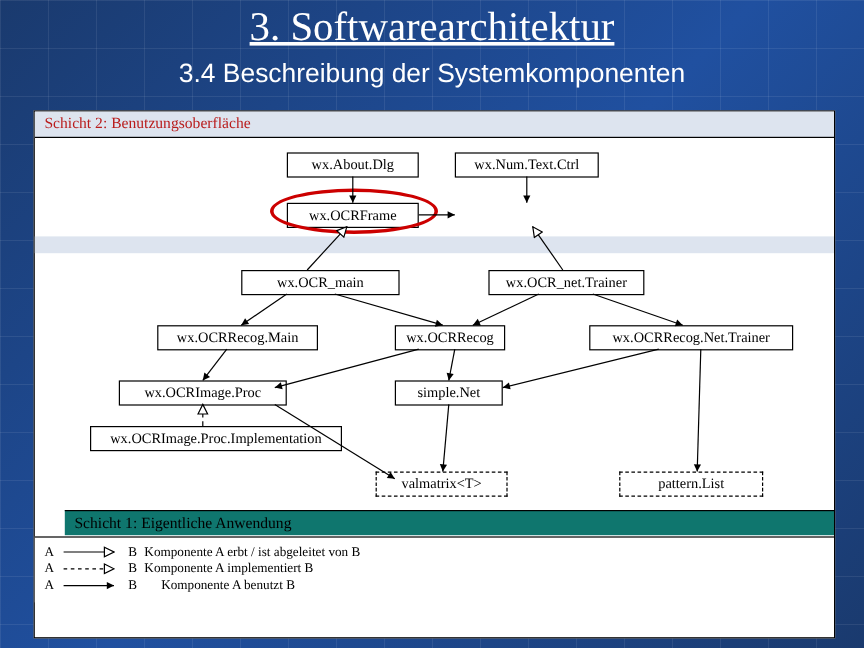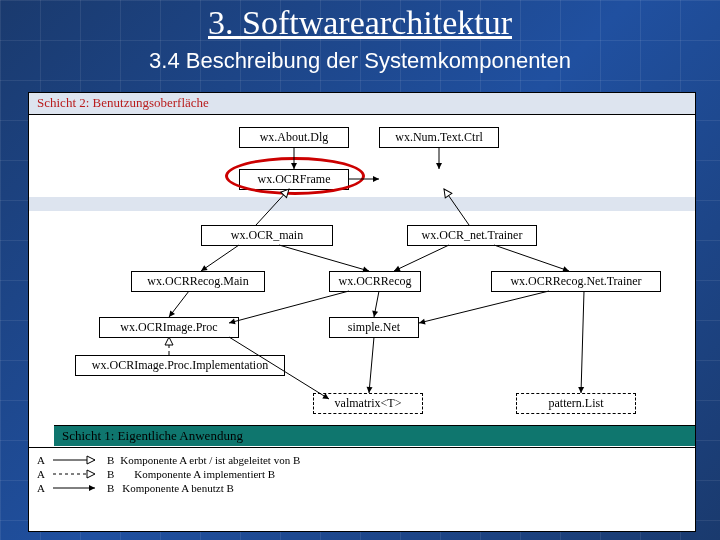--- a/index.html
+++ b/index.html
@@ -222,26 +222,26 @@
       <span>B</span>
       <span style="">Komponente A erbt / ist abgeleitet von B</span>
 
     </div>
     <div class="legend-row">
       <span>A</span>
       <svg class="legend-arrow">
           <line x1="2" y1="6" x2="44" y2="6" stroke="#000" stroke-dasharray="3,3" marker-end="url(#tri-open)"></line>
         </svg>
       <span>B</span>
-      <span style="margin-left:14px">Komponente A implementiert B</span>
+      <span style="">Komponente A implementiert B</span>
 
     </div>
     <div class="legend-row">
       <span>A</span>
       <svg class="legend-arrow">
           <line x1="2" y1="6" x2="44" y2="6" stroke="#000" marker-end="url(#arrow-solid)"></line>
         </svg>
       <span>B</span>
-      <span style="margin-left:2px">Komponente A benutzt B</span>
+      <span style="margin-left:14px">Komponente A benutzt B</span>
     </div>
   </div>
 
 </div>
 
 </body></html>

